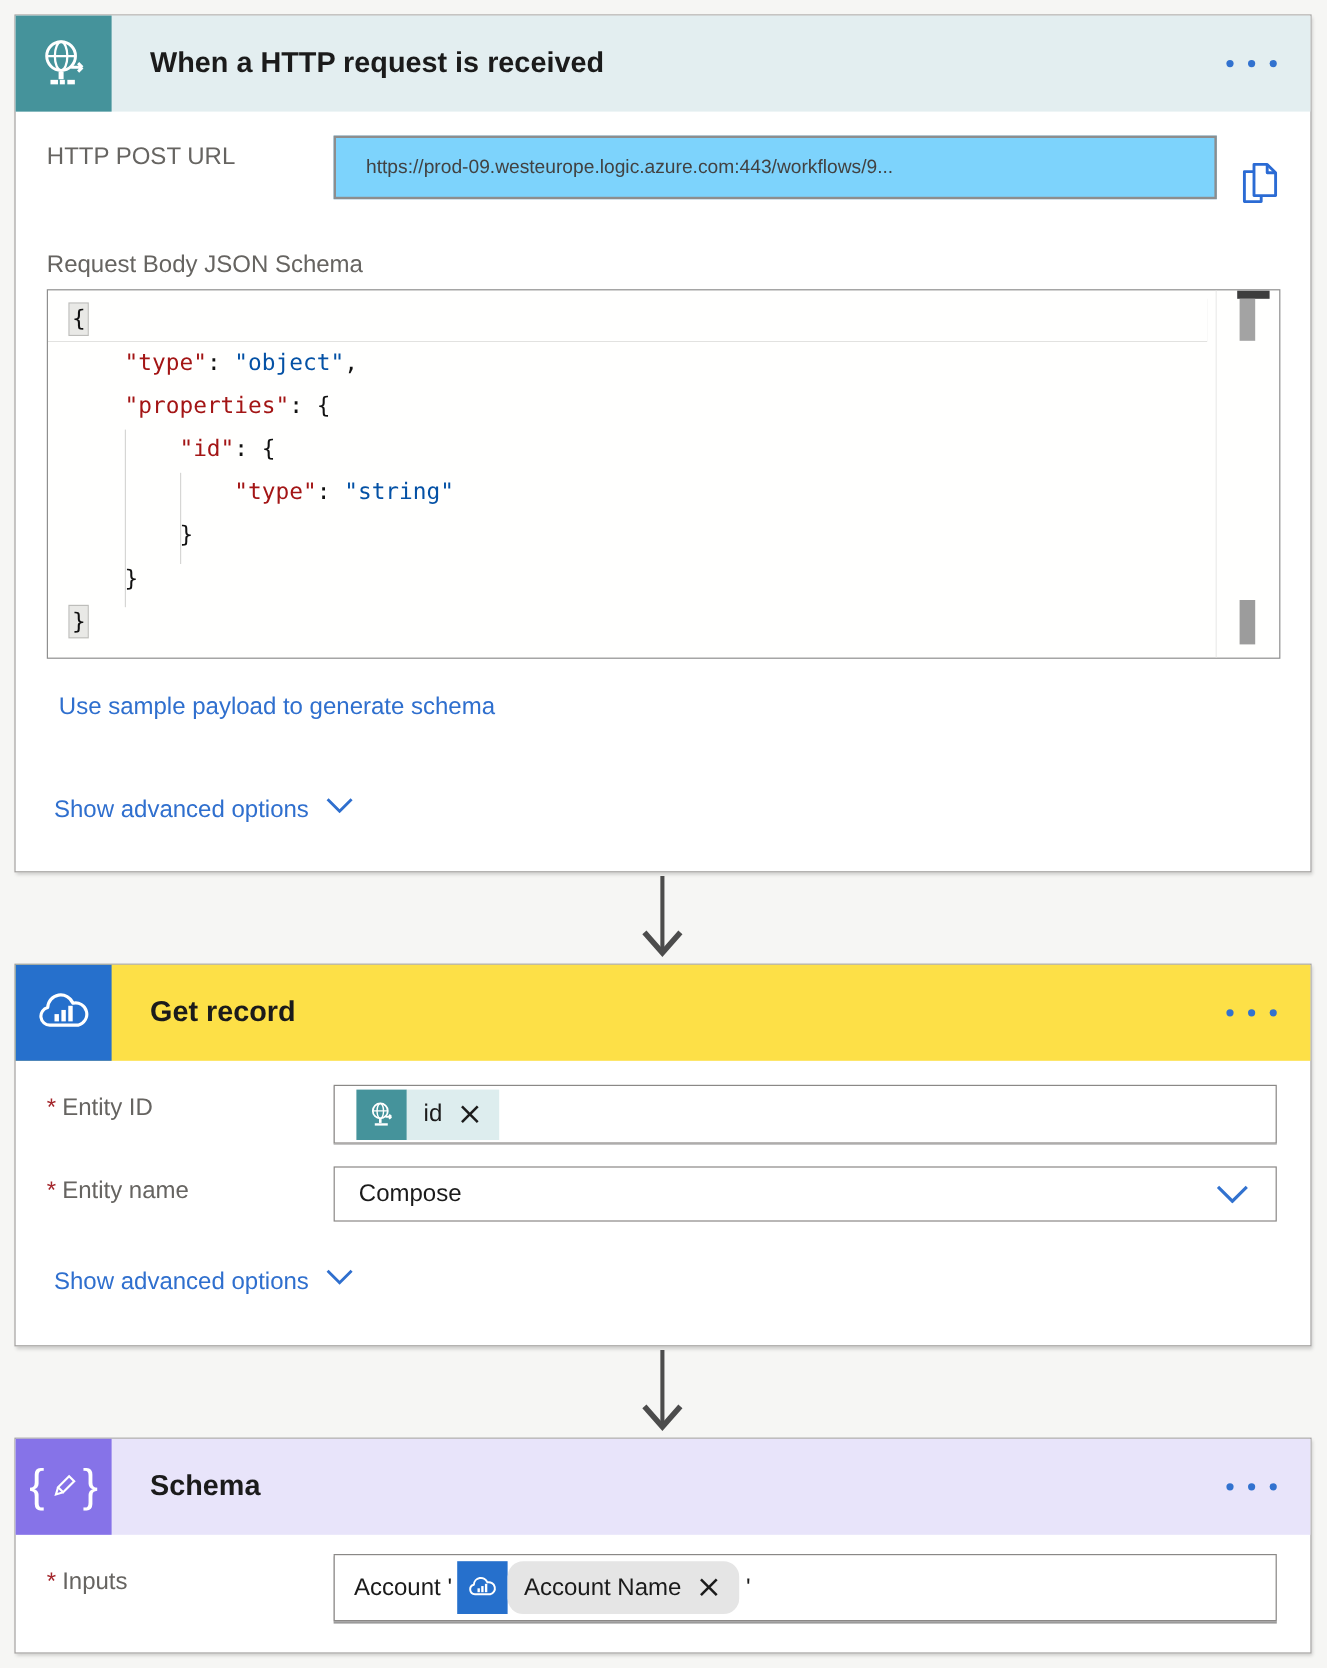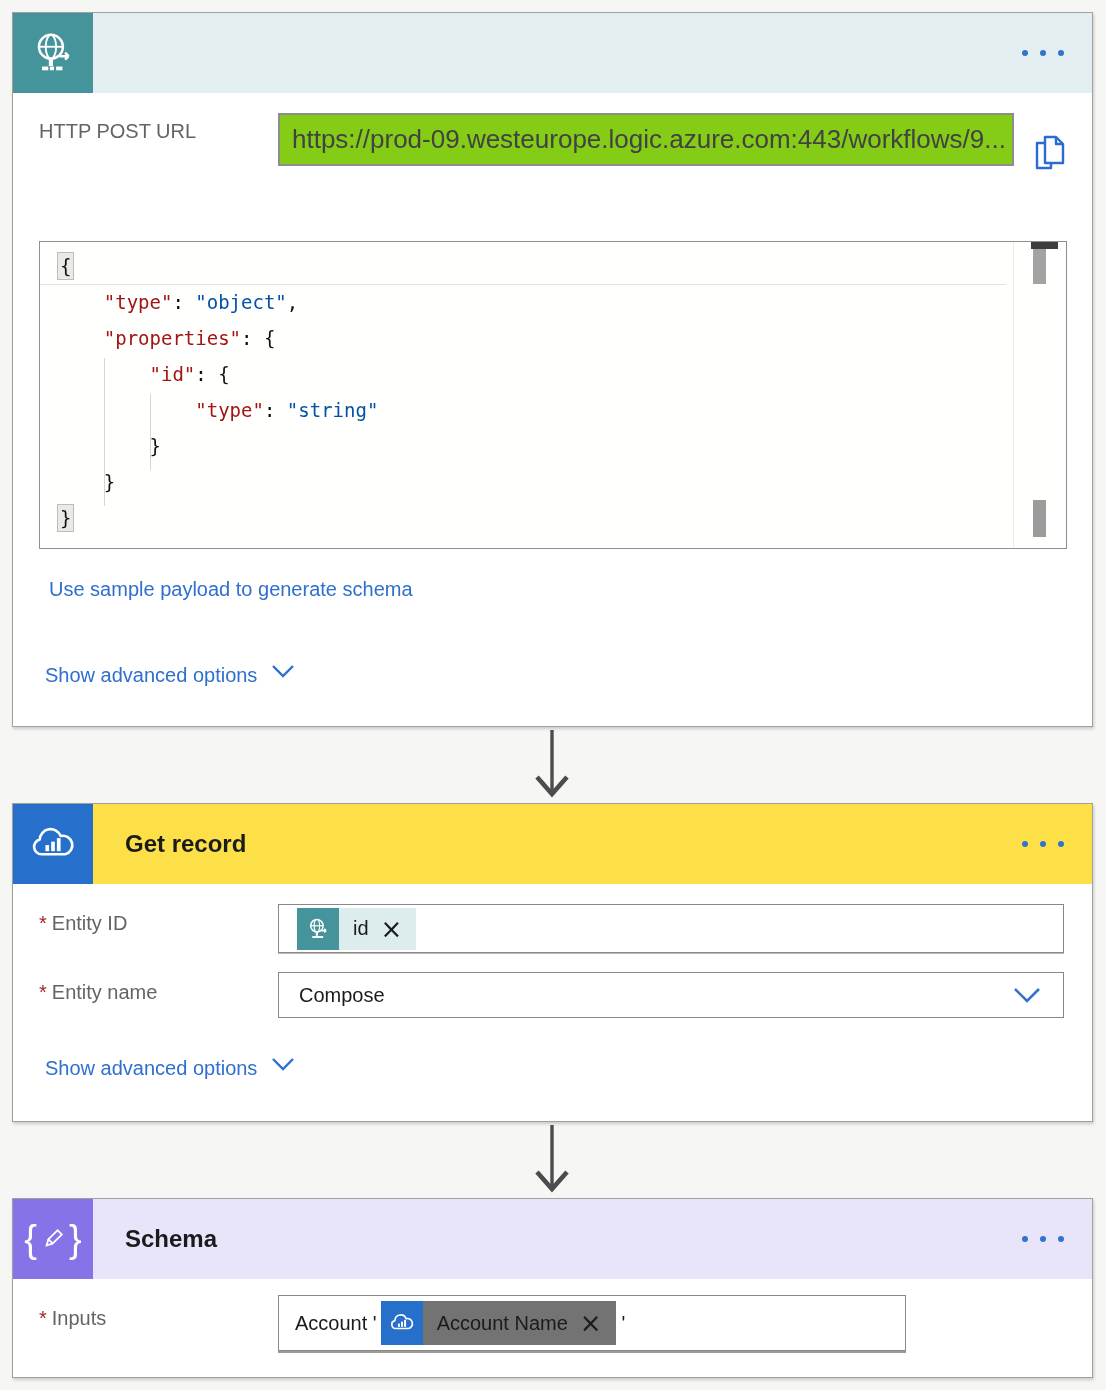--- a/index.html
+++ b/index.html
@@ -37,23 +37,23 @@
   .dots { position:absolute; right:28px; top:50%; transform:translateY(-50%);
     display:flex; gap:12px; cursor:pointer; }
   .dot { width:6px; height:6px; border-radius:50%; background:#3272cf; }
 
   .field-label { position:absolute; font-size:20px; color:#666461; line-height:25px; white-space:nowrap; }
   .req { color:#a4262c; margin-right:5px; }
 
   
   .url-box {
     position:absolute; left:265px; top:100px; width:736px; height:53px;
-    background:#84cc16; border:2px solid #8d8d8d;
-    font-size:26px; color:#424242; line-height:49px;
-    padding:0 12px; white-space:nowrap; overflow:hidden;
+    background:#7dd3fc; border:2px solid #8d8d8d;
+    font-size:16px; color:#424242; line-height:49px;
+    padding:0 25px; white-space:nowrap; overflow:hidden;
   }
   .copy-btn { position:absolute; left:1019px; top:120px; width:36px; height:42px;
     background:none; border:none; cursor:pointer; }
 
   .code-editor {
     position:absolute; left:26px; top:228px; width:1028px; height:308px;
     background:#fffffe; border:1px solid #8f8f8f;
     font-family:"DejaVu Sans Mono", monospace;
     font-size:19px; overflow:hidden;
   }
@@ -77,30 +77,30 @@
     display:inline-flex; align-items:flex-start; gap:14px; cursor:pointer; white-space:nowrap; }
   #link-sample   { left:36px; top:565px; }
   #link-adv-trig { left:32px; top:651px; }
   #link-adv-rec  { left:32px; top:253px; }
 
   
   .text-input { position:absolute; left:265px; background:#fff; border:1px solid #8a8886;
     display:flex; align-items:center; }
   #input-recordid { top:100px; width:786px; height:49px; box-shadow:0 1px 0 #b9b9b9; }
   #input-entity   { top:168px; width:786px; height:46px; cursor:pointer; }
-  #input-compose  { top:96px;  width:628px; height:56px; box-shadow:0 2px 0 #9a9a9a; }
+  #input-compose  { top:96px;  width:786px; height:56px; box-shadow:0 2px 0 #9a9a9a; }
 
   .token { display:inline-flex; align-items:stretch; height:42px; margin-left:18px; }
   .token .t-icon { width:42px; display:flex; align-items:center; justify-content:center; }
   .token .t-label { display:flex; align-items:center; gap:12px;
     padding:16px 14px; font-size:20px; color:#1b1b1b; white-space:nowrap; }
   .token-teal .t-icon  { background:#45939b; }
   .token-teal .t-label { background:#ddedee; }
   .token-blue .t-icon  { background:#2670cc; }
-  .token-blue .t-label { background:#737373; }
+  .token-blue .t-label { background:#e5e5e5;border-radius:13px; }
   .t-close { font-size:26px; line-height:20px; color:#1b1b1b; background:none; border:none;
     cursor:pointer; font-family:"DejaVu Sans", sans-serif; }
 
   .select-value { font-size:20px; color:#1b1b1b; margin-left:20px; }
   .select-chevron { position:absolute; right:22px; top:50%; transform:translateY(-50%); }
 
   .compose-text { font-size:20px; color:#1b1b1b; white-space:pre; }
   #input-compose .token { margin-left:4px; margin-right:6px; height:44px; }
   #input-compose .compose-text.before { margin-left:16px; }
 
@@ -123,39 +123,41 @@
           <path d="M30 27 h9 m0 0 l-3.4 -3.4 M39 27 l-3.4 3.4" stroke-width="2.4"></path>
         </g>
         <g fill="#ffffff">
           <rect x="20" y="30.5" width="4" height="6"></rect>
           <rect x="13.5" y="37" width="6" height="3.6"></rect>
           <rect x="21" y="37" width="4" height="3.6"></rect>
           <rect x="27" y="37" width="6" height="3.6"></rect>
         </g>
       </svg>
     </div>
+    <div class="card-title">When a HTTP request is received</div>
     <div class="dots">
       <div class="dot"></div>
       <div class="dot"></div>
       <div class="dot"></div>
     </div>
   </div>
 
   <div class="field-label" style="left:26px; top:106px;">HTTP POST URL</div>
   <div class="url-box">https://prod-09.westeurope.logic.azure.com:443/workflows/9...</div>
   <button class="copy-btn">
     <svg width="32" height="38" viewBox="0 0 32 38">
       <g stroke="#2b6bd4" stroke-width="2.4" fill="#ffffff" stroke-linejoin="round">
         <path d="M3 9 h14 v25 h-14 z"></path>
         <path d="M11 3 h11 l7 7 v19 h-18 z"></path>
         <path d="M22 3 v7 h7" fill="none"></path>
       </g>
     </svg>
   </button>
 
+  <div class="field-label" style="left:26px; top:196px;">Request Body JSON Schema</div>
 
   <div class="code-editor">
     <div class="code-lines">
         <div class="code-line current-line"><span class="tok-hl">{</span></div>
         <div class="code-line"><span class="tok-plain">    </span><span class="tok-key">"type"</span><span class="tok-plain">: </span><span class="tok-str">"object"</span><span class="tok-plain">,</span></div>
         <div class="code-line"><span class="tok-plain">    </span><span class="tok-key">"properties"</span><span class="tok-plain">: {</span></div>
         <div class="code-line"><span class="tok-plain">        </span><span class="tok-key">"id"</span><span class="tok-plain">: {</span></div>
         <div class="code-line"><span class="tok-plain">            </span><span class="tok-key">"type"</span><span class="tok-plain">: </span><span class="tok-str">"string"</span></div>
         <div class="code-line"><span class="tok-plain">        }</span></div>
         <div class="code-line"><span class="tok-plain">    }</span></div>

